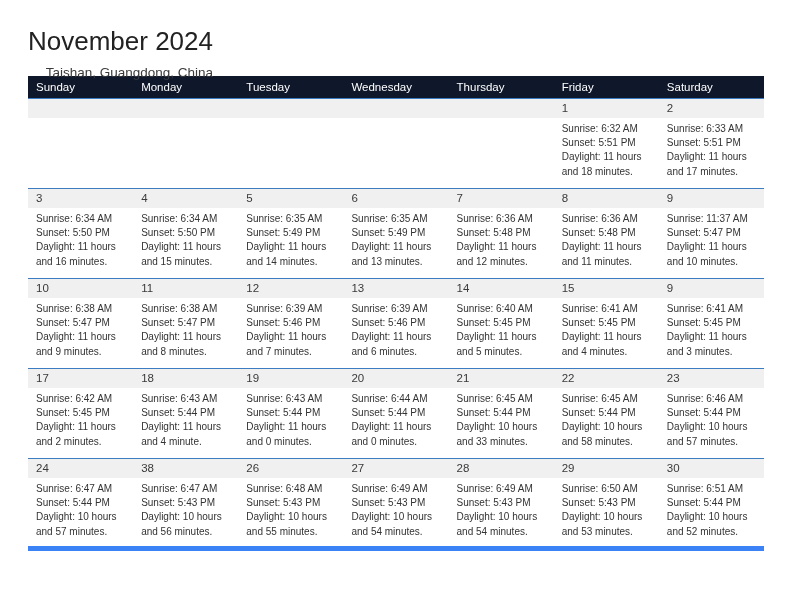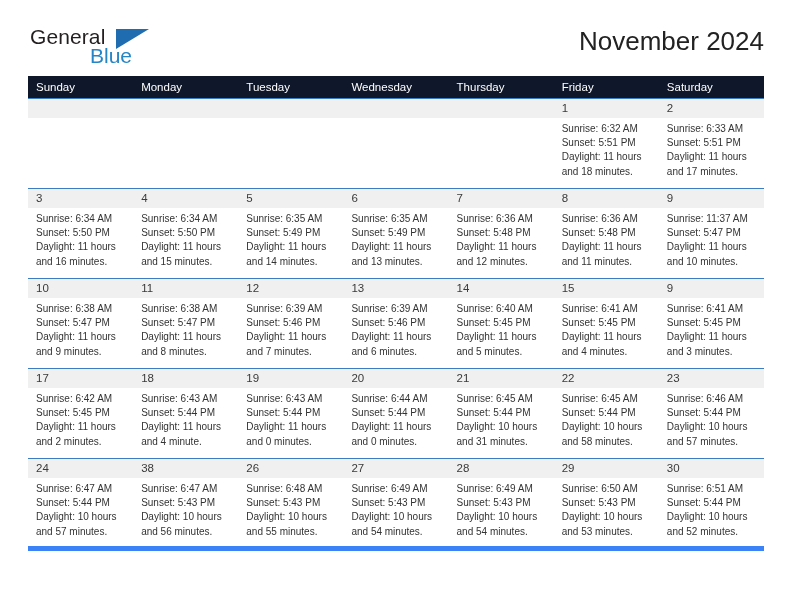--- a/index.html
+++ b/index.html
@@ -130,28 +130,24 @@
   }
   .cell-empty .cell-lines { visibility: hidden; }
 </style>
 </head>
 <body>
 
 <div class="page">
 
   <div class="header">
 
-    <div class="logo">
-      <span class="logo-general">General</span>
-      <span class="logo-triangle"></span>
-      <span class="logo-blue">Blue</span>
-    </div>
 
     <div class="title-block">
       <h1 class="cal-title">November 2024</h1>
+      <p class="cal-subtitle">Taishan, Guangdong, China</p>
     </div>
 
   </div>
 
   <table class="calendar">
     <thead>
       <tr id="weekday-header-row">
           <th>Sunday</th>
           <th>Monday</th>
           <th>Tuesday</th>
@@ -393,21 +389,21 @@
               <div>Daylight: 11 hours</div>
               <div>and 0 minutes.</div>
             </div>
           </td>
           <td class="day-cell">
             <div class="daynum-band">21</div>
             <div class="cell-lines">
               <div>Sunrise: 6:45 AM</div>
               <div>Sunset: 5:44 PM</div>
               <div>Daylight: 10 hours</div>
-              <div>and 31 minutes.</div>
+              <div>and 33 minutes.</div>
             </div>
           </td>
           <td class="day-cell">
             <div class="daynum-band">22</div>
             <div class="cell-lines">
               <div>Sunrise: 6:45 AM</div>
               <div>Sunset: 5:44 PM</div>
               <div>Daylight: 10 hours</div>
               <div>and 58 minutes.</div>
             </div>

